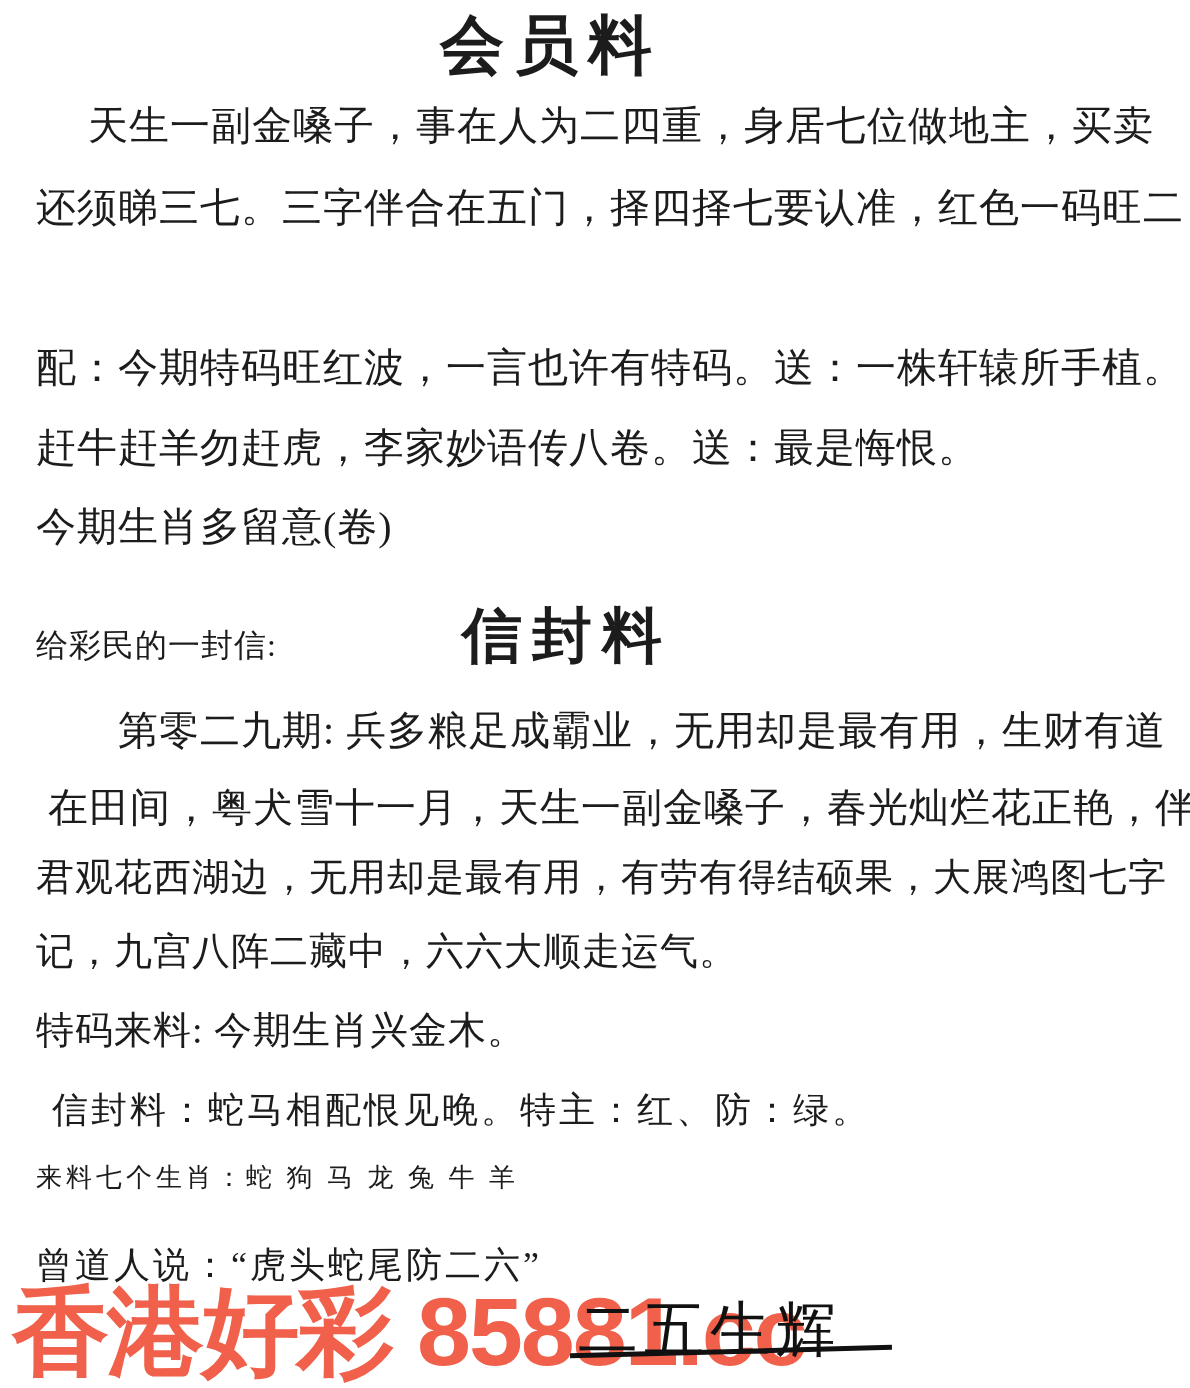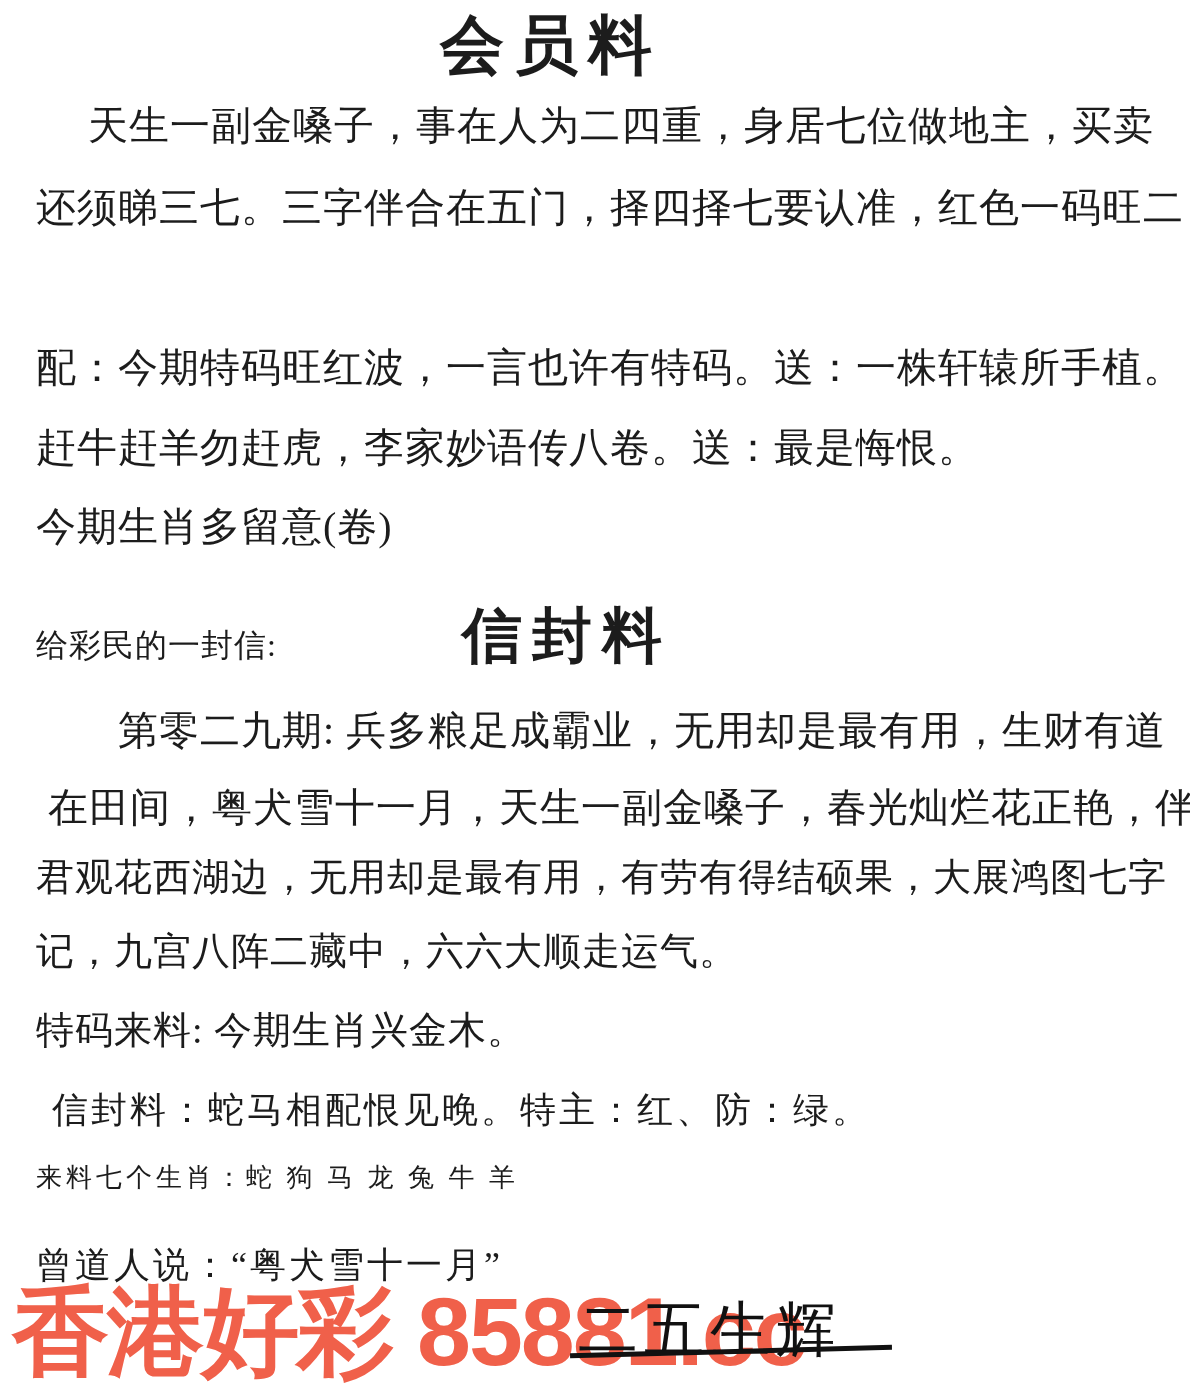--- a/index.html
+++ b/index.html
@@ -99,21 +99,21 @@
 
   <div id="envelope-title" class="big-title">信封料</div>
 
   <div id="e-line-0" class="line">第零二九期: 兵多粮足成霸业，无用却是最有用，生财有道</div>
   <div id="e-line-1" class="line">在田间，粤犬雪十一月，天生一副金嗓子，春光灿烂花正艳，伴</div>
   <div id="e-line-2" class="line">君观花西湖边，无用却是最有用，有劳有得结硕果，大展鸿图七字</div>
   <div id="e-line-3" class="line">记，九宫八阵二藏中，六六大顺走运气。</div>
   <div id="e-line-4" class="line">特码来料: 今期生肖兴金木。</div>
   <div id="e-line-5" class="line">信封料：蛇马相配恨见晚。特主：红、防：绿。</div>
   <div id="e-line-6" class="line">来料七个生肖：蛇 狗 马 龙 兔 牛 羊</div>
-  <div id="e-line-7" class="line">曾道人说：“粤犬雪十一月”</div>
+  <div id="e-line-7" class="line">曾道人说：“虎头蛇尾防二六”</div>
 
   <div id="watermark" style="color: rgb(240, 96, 74);">香港好彩 85881.cc</div>
 
   <div id="struck-text">二五生辉</div>
 
   <div id="strike-line"></div>
 
 </div>
 
 </body></html>

